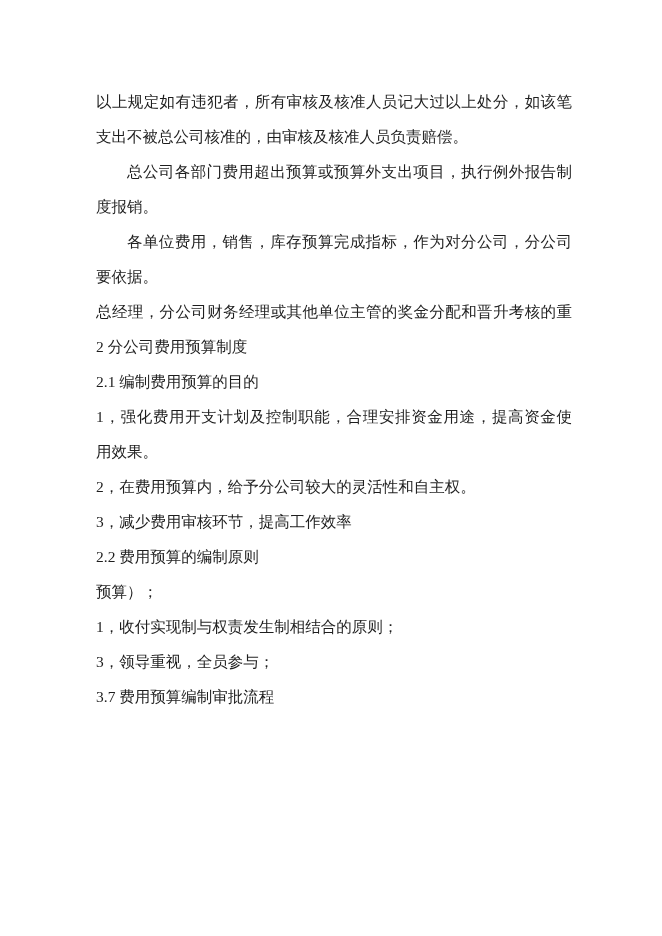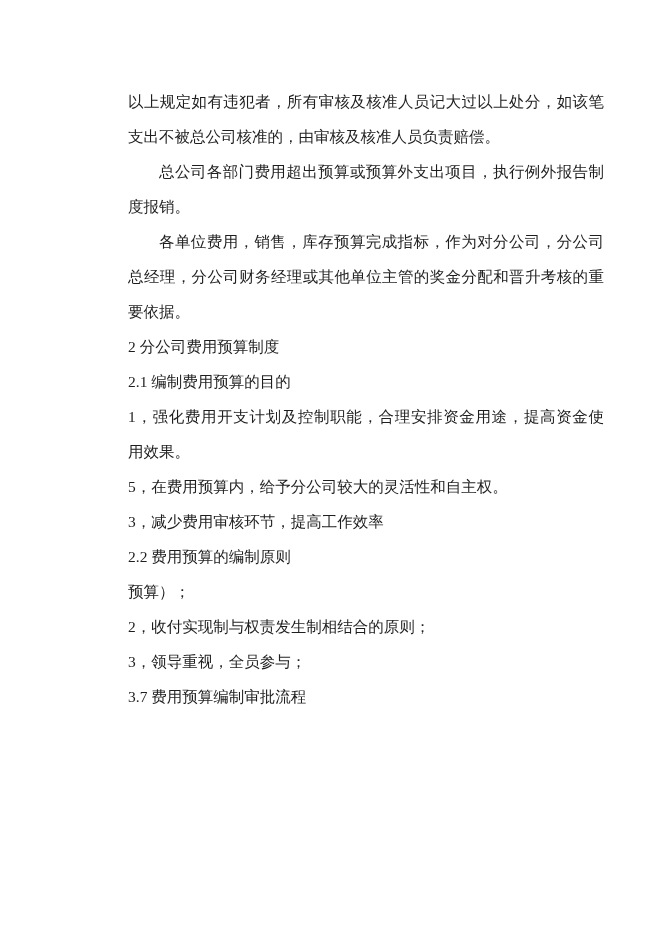--- a/index.html
+++ b/index.html
@@ -19,21 +19,20 @@
     background: #ffffff;
   }
   .doc {
     position: absolute;
     left: 96px;
     top: 84px;
     width: 476px;
     font-family: "Liberation Serif", "DejaVu Serif", serif;
     font-size: 15.5px;
     color: #1e1e1e;
-    margin-left: 32px;
     -webkit-font-smoothing: antialiased;
   }
   .line {
     height: 35px;
     line-height: 35px;
     white-space: normal;
     overflow: hidden;
   }
   
   .j {
@@ -49,27 +48,27 @@
 </head>
 <body style="background: rgb(255, 255, 255);">
 
 <div class="page">
   <div class="doc" id="doc" style="color: rgb(30, 30, 30);">
     <div class="line j">以上规定如有违犯者，所有审核及核准人员记大过以上处分，如该笔</div>
     <div class="line">支出不被总公司核准的，由审核及核准人员负责赔偿。</div>
     <div class="line j ind">总公司各部门费用超出预算或预算外支出项目，执行例外报告制</div>
     <div class="line">度报销。</div>
     <div class="line j ind">各单位费用，销售，库存预算完成指标，作为对分公司，分公司</div>
+    <div class="line">要依据。</div>
     <div class="line j">总经理，分公司财务经理或其他单位主管的奖金分配和晋升考核的重</div>
-    <div class="line">要依据。</div>
     <div class="line">2 分公司费用预算制度</div>
     <div class="line">2.1 编制费用预算的目的</div>
     <div class="line j">1，强化费用开支计划及控制职能，合理安排资金用途，提高资金使</div>
     <div class="line">用效果。</div>
-    <div class="line">5，在费用预算内，给予分公司较大的灵活性和自主权。</div>
+    <div class="line">2，在费用预算内，给予分公司较大的灵活性和自主权。</div>
     <div class="line">3，减少费用审核环节，提高工作效率</div>
     <div class="line">2.2 费用预算的编制原则</div>
     <div class="line">预算）；</div>
-    <div class="line">2，收付实现制与权责发生制相结合的原则；</div>
+    <div class="line">1，收付实现制与权责发生制相结合的原则；</div>
     <div class="line">3，领导重视，全员参与；</div>
     <div class="line">3.7 费用预算编制审批流程</div>
   </div>
 </div>
 
 </body></html>

